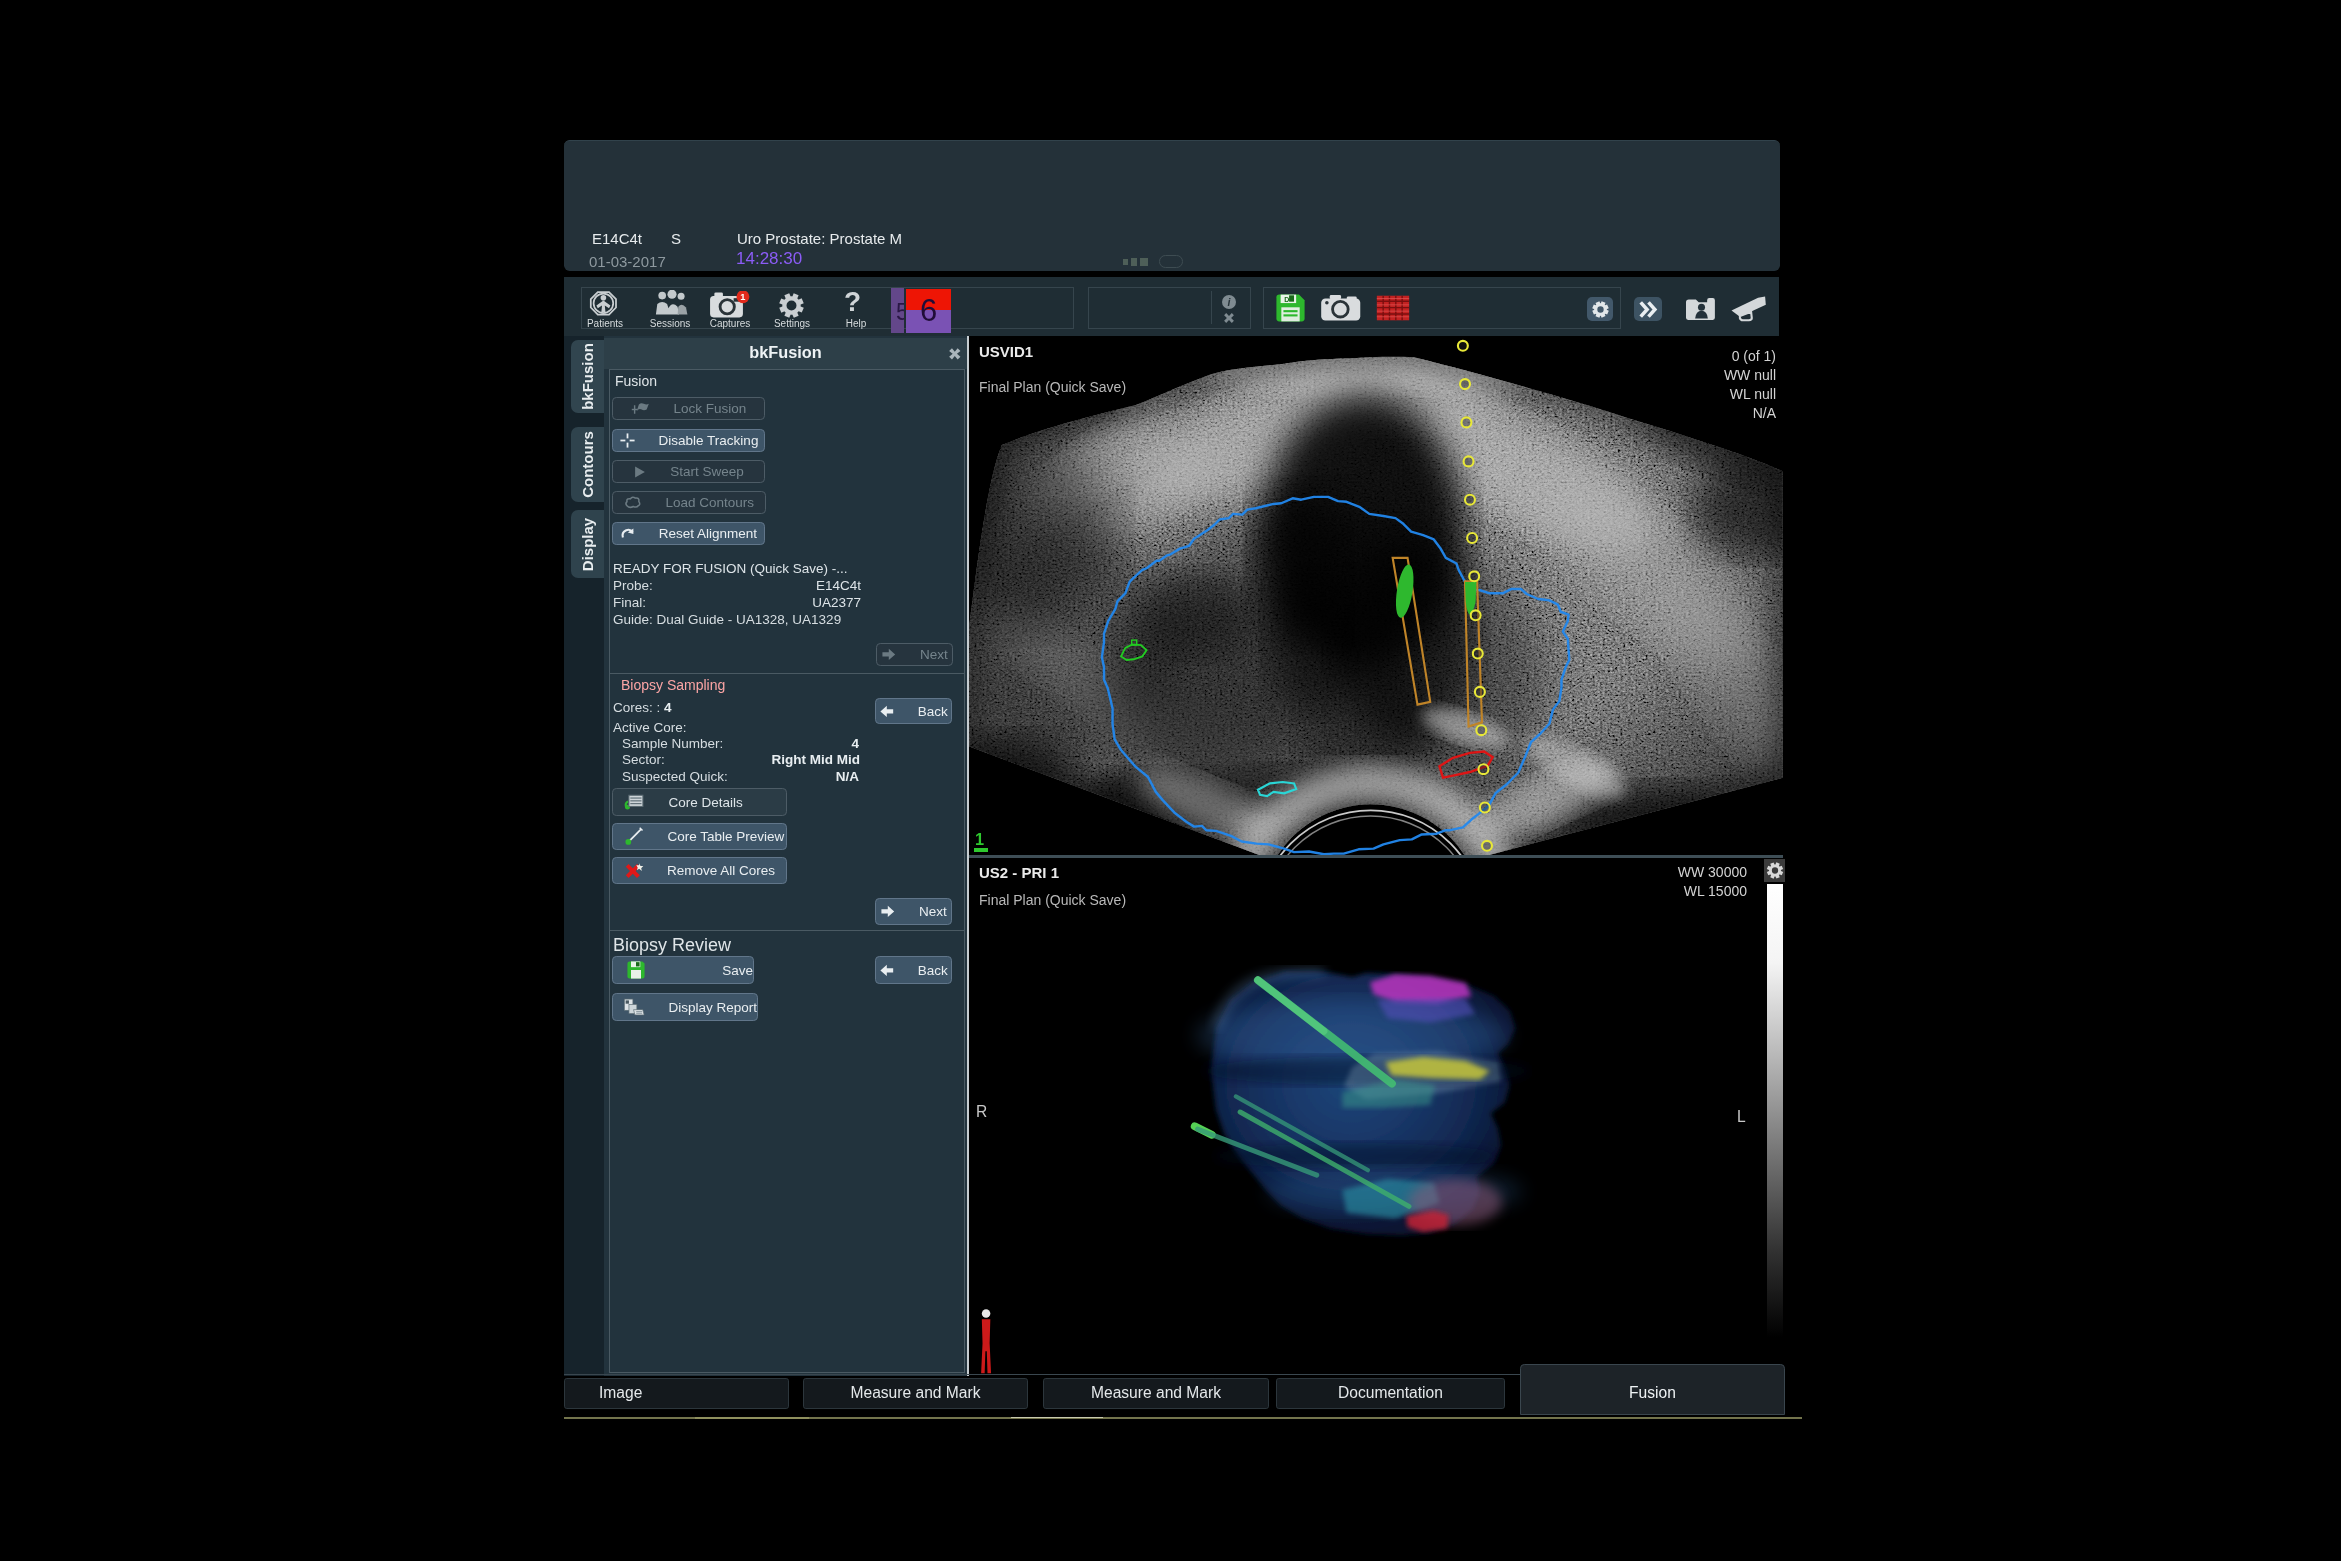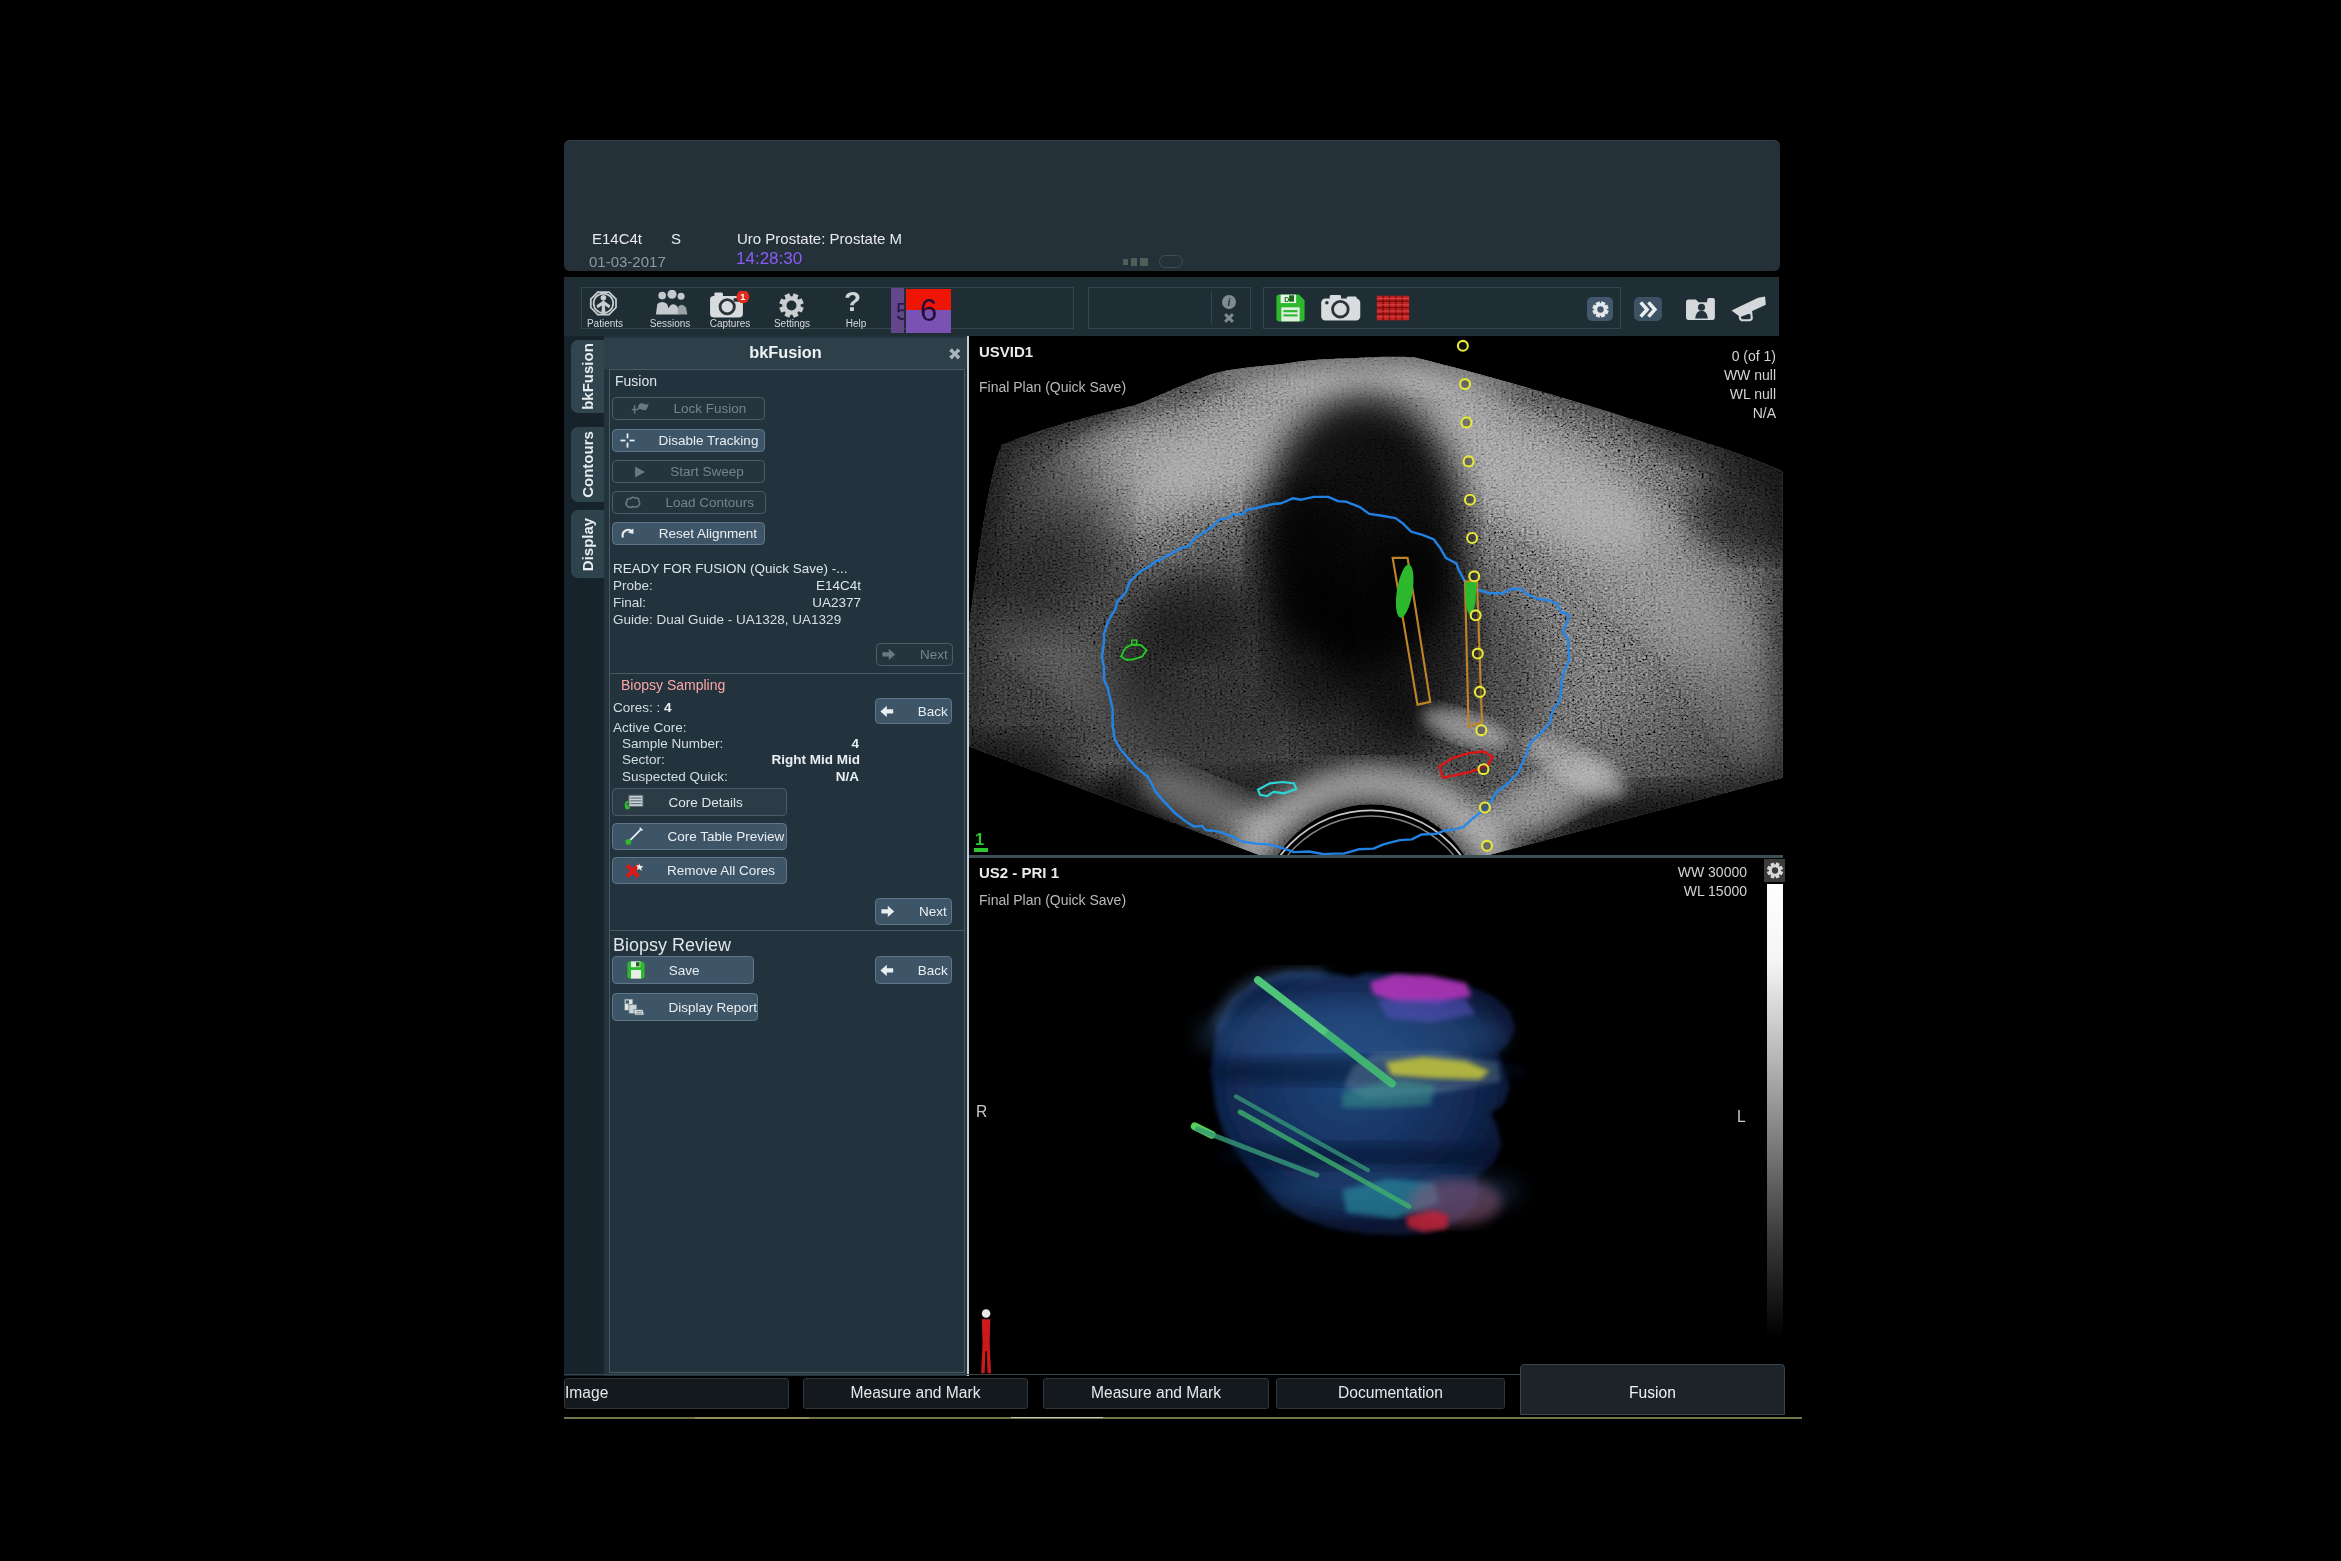--- a/index.html
+++ b/index.html
@@ -280,21 +280,21 @@
   <span>Remove All Cores</span>
 </div>
 <div class="btn on" style="left:875px;top:898px;width:77px;height:27px">
   <svg width="15.6" height="12.8" viewBox="0 0 22 18">
       <path d="M2,6 L11,6 L11,1 L20,9 L11,17 L11,12 L2,12 Z" fill="#e9eef1"></path>
     </svg>
   <span>Next</span>
 </div>
 
 <div class="lbl" style="left:613px;top:935px;font-size:18px;color:#dfe5e8">Biopsy Review</div>
-<div class="btn on" style="left:612px;top:956px;width:142px;height:28px;justify-content:flex-start;padding-left:12.8px">
+<div class="btn on" style="left:612px;top:956px;width:142px;height:28px;justify-content:space-between;padding-left:12.8px">
   <svg width="20" height="20" viewBox="0 0 28 28">
       <path d="M2,5 Q2,2 5,2 L23,2 L26,5 L26,23 Q26,26 23,26 L5,26 Q2,26 2,23 Z" fill="#2db82d"></path>
       <rect x="7" y="2" width="13" height="8" fill="#e8f4e8"></rect>
       <rect x="14" y="3" width="5" height="6" fill="#1a6a1a"></rect>
       <rect x="7" y="14" width="14" height="12" fill="#e8f1e8"></rect>
     </svg>
   <span>Save</span>
 </div>
 <div class="btn on" style="left:875px;top:956px;width:77px;height:28px">
   <svg width="15.6" height="12.8" viewBox="0 0 22 18">
@@ -490,21 +490,21 @@
       <line x1="-2.5" y1="6.0" x2="-4.4" y2="10.7" stroke="#d8d8d8" stroke-width="5.2"></line>
       <line x1="-6.0" y1="2.5" x2="-10.6" y2="4.4" stroke="#d8d8d8" stroke-width="5.2"></line>
       <line x1="-6.0" y1="-2.5" x2="-10.7" y2="-4.4" stroke="#d8d8d8" stroke-width="5.2"></line>
       <line x1="-2.5" y1="-6.0" x2="-4.4" y2="-10.6" stroke="#d8d8d8" stroke-width="5.2"></line>
       <line x1="2.5" y1="-6.0" x2="4.4" y2="-10.7" stroke="#d8d8d8" stroke-width="5.2"></line>
       <line x1="6.0" y1="-2.5" x2="10.6" y2="-4.4" stroke="#d8d8d8" stroke-width="5.2"></line>
     </g>
   </svg>
 
 <div class="a" style="left:564px;top:1374px;width:1221px;height:1.4px;background:#3a474f"></div>
-<div class="btab" style="left:564px;width:225px;justify-content:flex-start;">Image</div>
+<div class="btab" style="left:564px;width:225px;justify-content:flex-start;padding-left:34px">Image</div>
 <div class="btab" style="left:803px;width:225px">Measure and Mark</div>
 <div class="btab" style="left:1043px;width:226px">Measure and Mark</div>
 <div class="btab" style="left:1276px;width:229px">Documentation</div>
 <div class="a" style="left:1520px;top:1364px;width:265px;height:51px;background:#1d2328;border:0.7px solid #3a464e;border-radius:4.3px 4.3px 0 0;color:#eef2f4;font-size:15.6px;text-align:center;padding-top:18.5px">Fusion</div>
 <div class="a" style="left:564px;top:1417px;width:1238px;height:2.1px;background:#73744c"></div>
 <div class="a" style="left:695px;top:1417px;width:114px;height:2.1px;background:#8f905e"></div>
 <div class="a" style="left:1011px;top:1417px;width:92px;height:1.4px;background:#c9c9ad"></div>
 
 
 </body></html>

